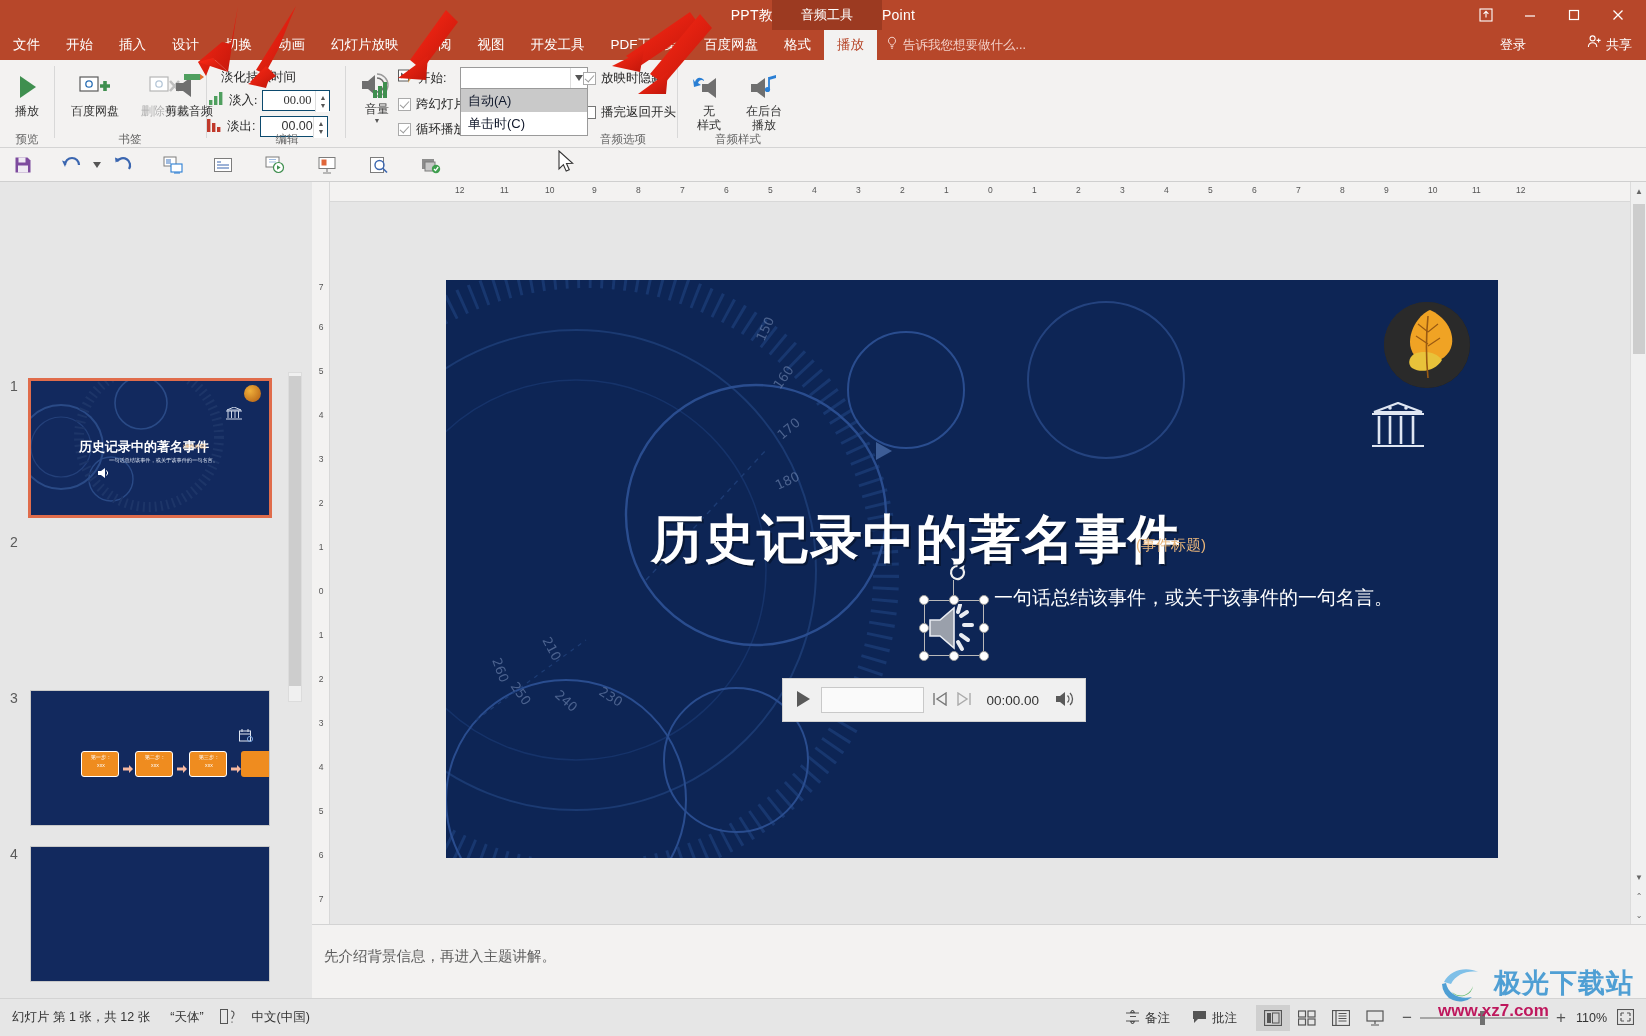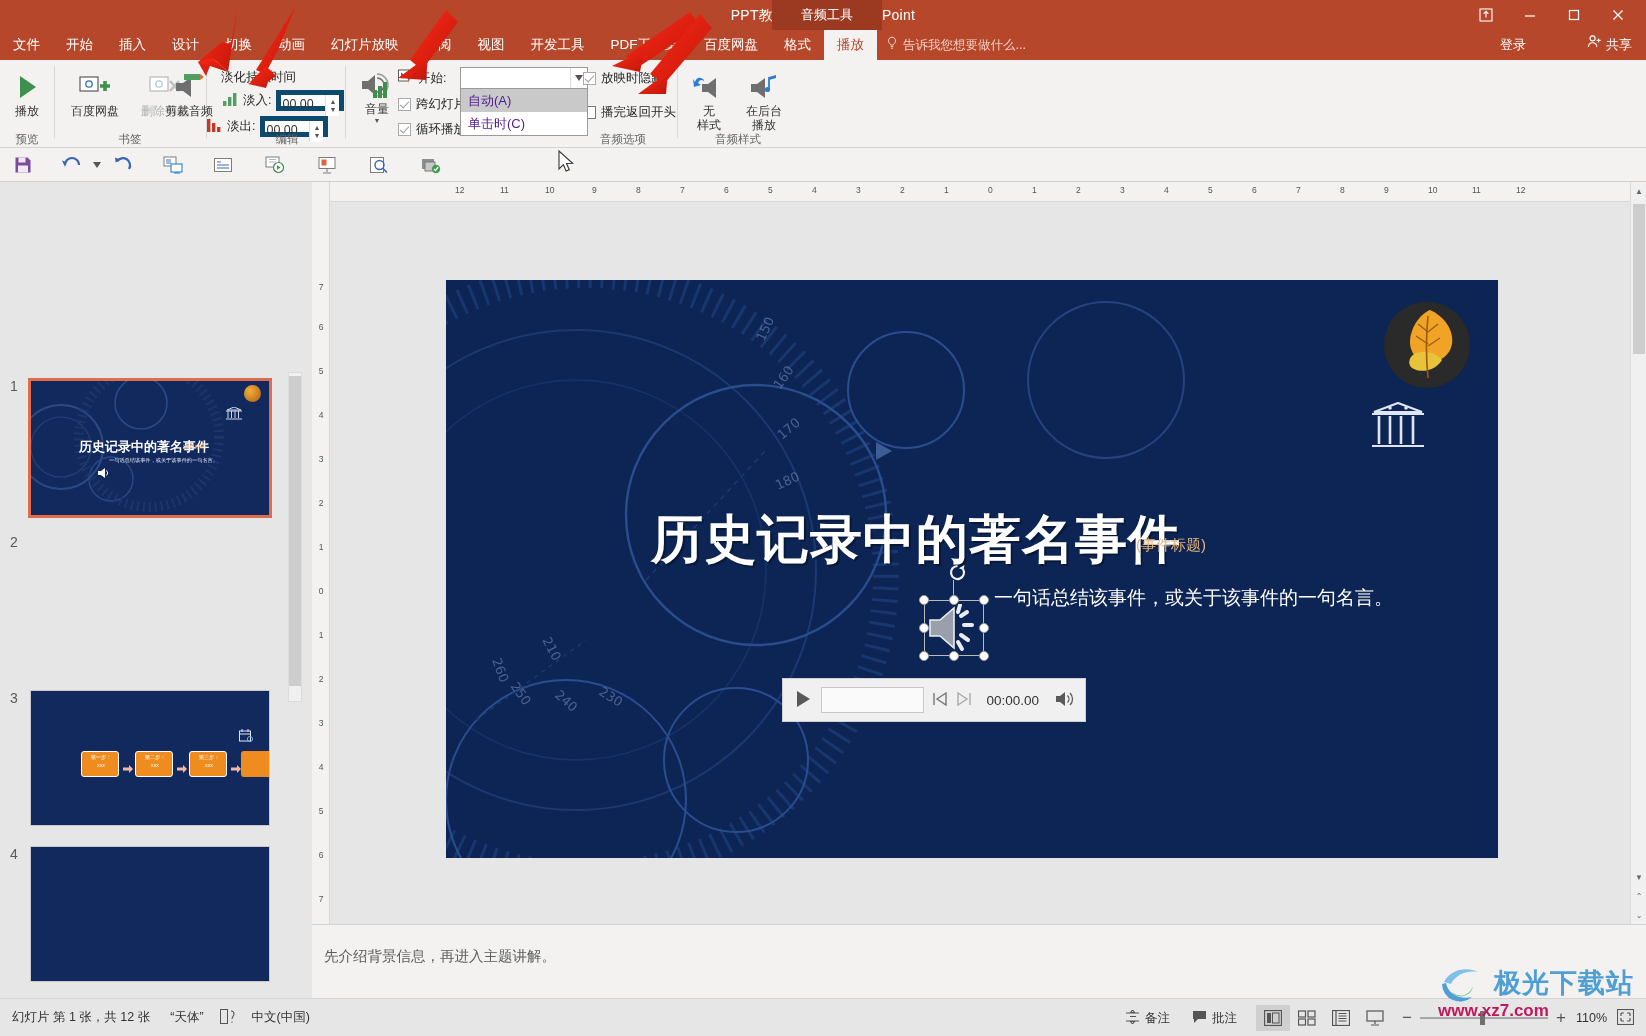--- a/index.html
+++ b/index.html
@@ -76,22 +76,22 @@
   .bigbtn{
     position:absolute; display:flex; flex-direction:column; align-items:center;
     width:64px; font-size:12px; color:#333; text-align:center; line-height:1.15;
   }
   .bigbtn .ico{ height:34px; display:flex; align-items:flex-end; justify-content:center; }
   .bigbtn .lab{ margin-top:3px; white-space:pre-line; }
   .bigbtn.dis{ color:#b0b0b0; }
 
   .spin-row{ position:absolute; display:flex; align-items:center; gap:5px; font-size:12.5px; }
   .spin-box{
-    width:68px; height:21px; border:5px solid #0c4a6e; background:#fff;
-    font-size:12.5px; line-height:19px; padding-left:1px; color:#333;
+    width:68px; height:21px; border:1px solid #0c4a6e; background:#fff;
+    font-size:12.5px; line-height:19px; padding-left:20px; color:#333;
     position:relative;
   }
   .spin-arrows{
     position:absolute; right:0; top:0; width:14px; height:21px;
     display:flex; flex-direction:column; justify-content:center; align-items:center;
     border-left:1px solid #ddd; background:#fff;
   }
   .spin-arrows i{ font-style:normal; font-size:7px; color:#555; line-height:8px; }
 
   .chk-row{ position:absolute; display:flex; align-items:center; gap:5px; font-size:12.5px; white-space:nowrap;}
@@ -116,21 +116,21 @@
     position:absolute; right:0; top:0; width:17px; height:20px;
     display:flex; align-items:center; justify-content:center;
     border-left:1px solid #dedede;
   }
   .combo-list{
     position:absolute; width:128px; background:#fff; border:1px solid #9a9a9a;
     border-top:none; z-index:40;
   }
   .combo-opt{ height:23px; line-height:23px; padding-left:7px; font-size:13px; }
   .combo-opt.sel{ background:#c9c9c9; }
-  .combo-opt.link{ color:#4c1d95; }
+  .combo-opt.link{ color:#0f172a; }
 
   
   .cursor{ position:absolute; z-index:60; }
 
   
   .redarrow{ position:absolute; z-index:55; pointer-events:none; }
 
   
   .qat{
     position:absolute; left:0; top:148px; width:1646px; height:34px;
@@ -375,21 +375,21 @@
             <path d="M4 11h7l8-6v20l-8-6H4z" fill="#6f6f6f"></path>
             <rect x="12" y="2" width="16" height="6" fill="#4f9f5f"></rect>
             <path d="M28 2l4 3-4 3z" fill="#e06c2a"></path>
           </svg>
         </span>
         <span class="lab">剪裁音频</span>
       </div>
 
       <div class="start-label" style="left:14px; top:9px;">淡化持续时间</div>
 
-      <div class="spin-row" style="left:16px; top:30px;">
+      <div class="spin-row" style="left:2px; top:30px;font-family:Liberation Serif, serif;">
         <span>
           <svg width="15" height="13" viewBox="0 0 15 13">
               <rect x="0" y="8" width="3.4" height="5" fill="#4f9f5f"></rect>
               <rect x="5" y="4" width="3.4" height="9" fill="#4f9f5f"></rect>
               <rect x="10" y="0" width="3.4" height="13" fill="#4f9f5f"></rect>
             </svg>
         </span>
         <span>淡入:</span>
         <span class="spin-box">
           <span>00.00</span>

